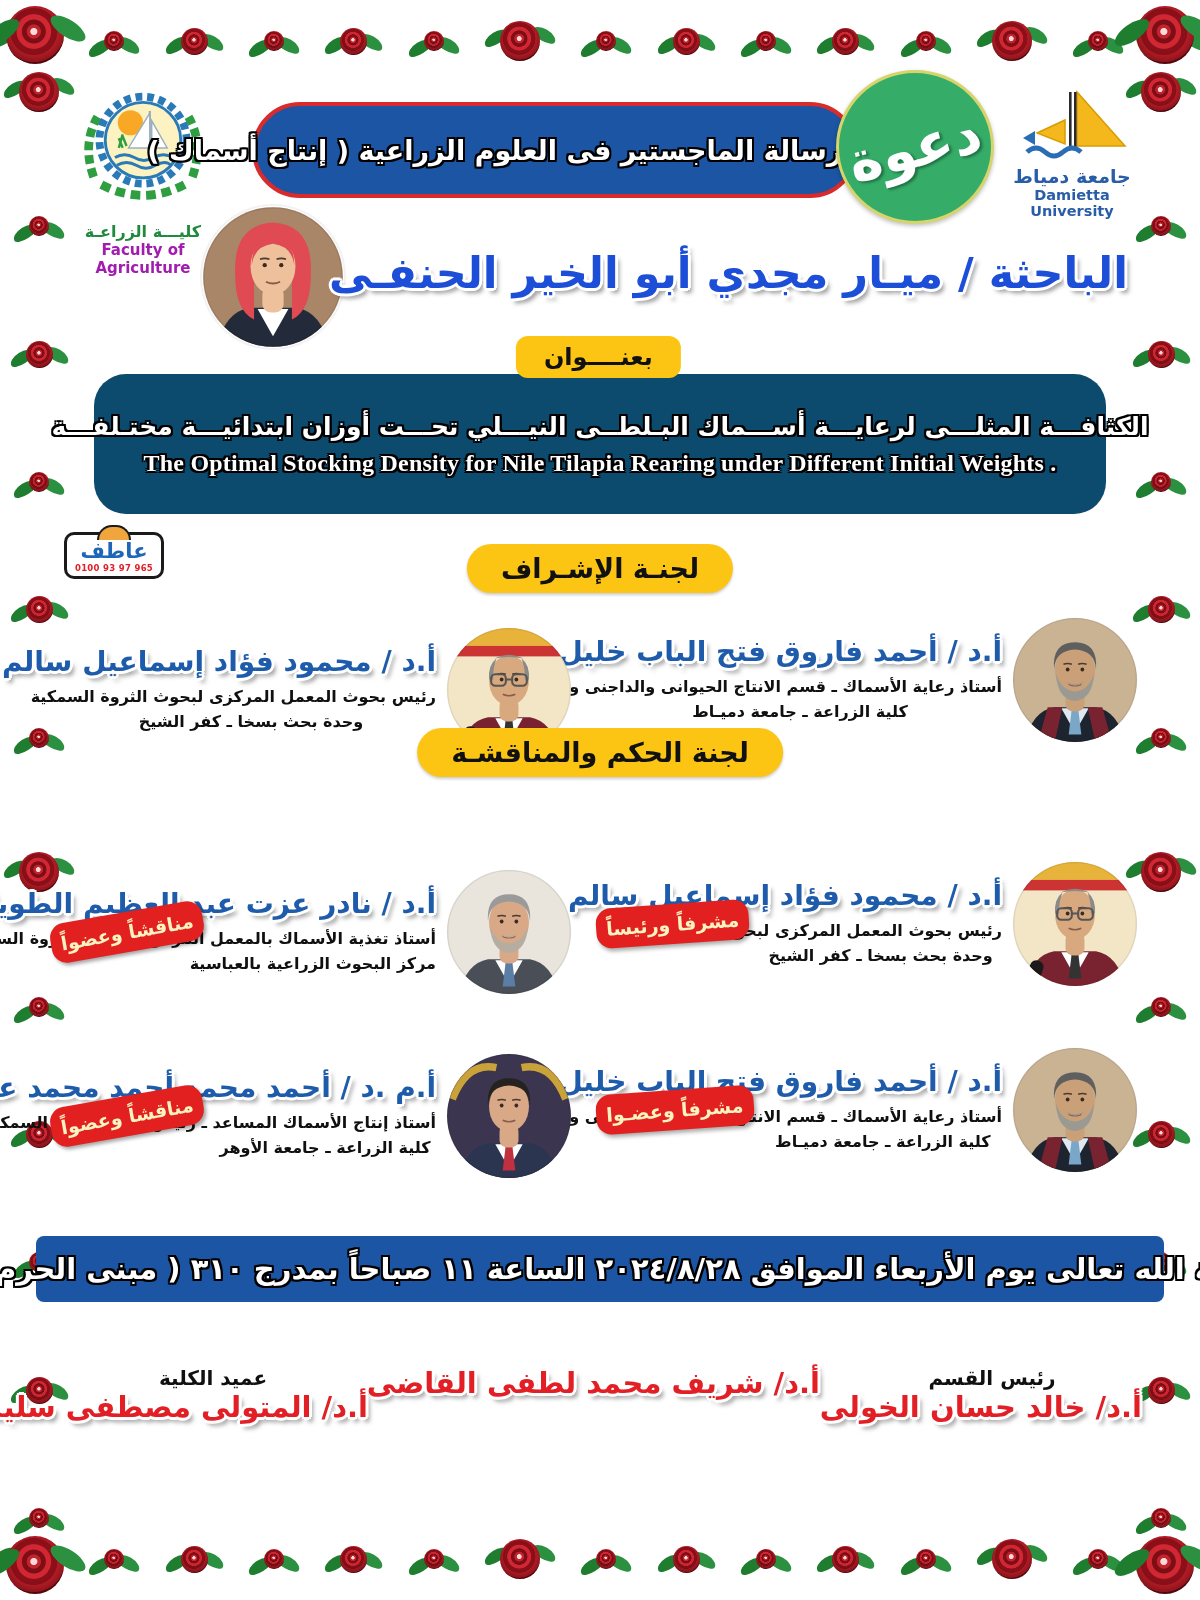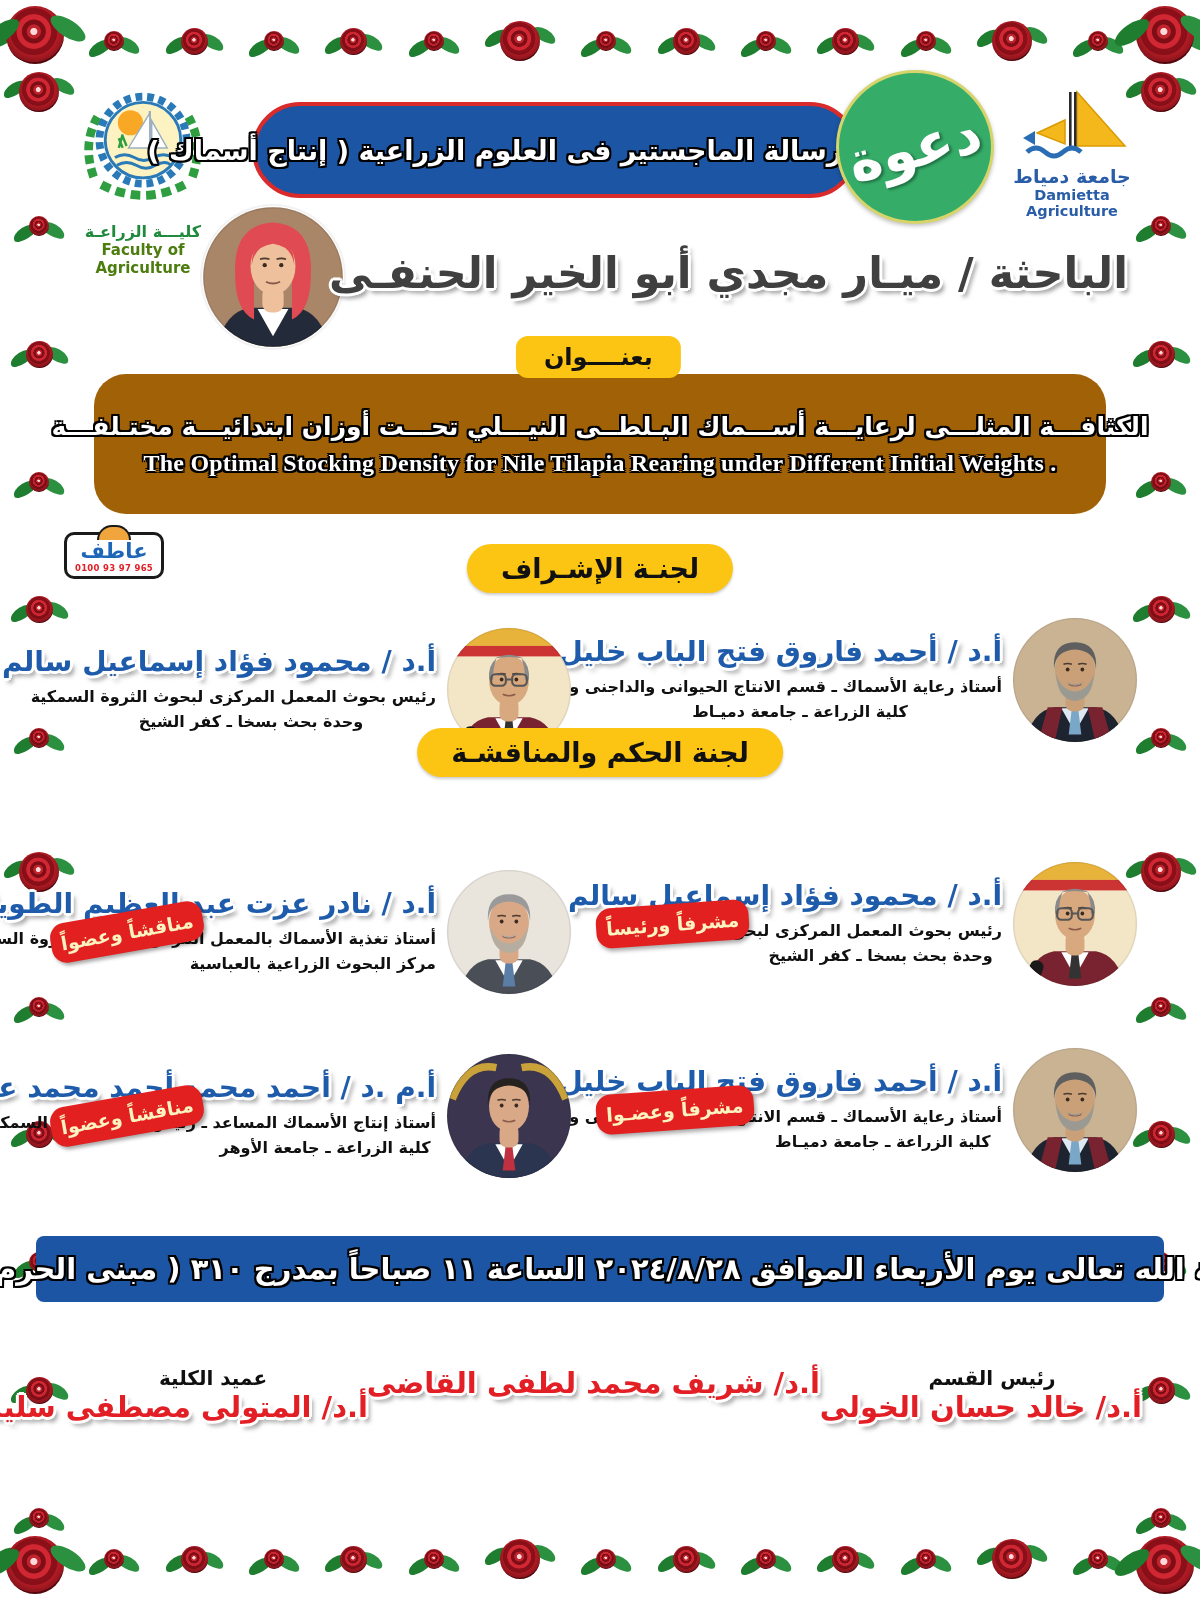--- a/index.html
+++ b/index.html
@@ -34,40 +34,40 @@
   .abs{position:absolute;}
   .rtl{direction:rtl;}
 
   
   .ob{color:#fff;text-shadow:-2px -2px 0 #000,2px -2px 0 #000,-2px 2px 0 #000,2px 2px 0 #000,-2px 0 0 #000,2px 0 0 #000,0 -2px 0 #000,0 2px 0 #000;}
   .ow{text-shadow:-2px -2px 0 #fff,2px -2px 0 #fff,-2px 2px 0 #fff,2px 2px 0 #fff,-3px 0 0 #fff,3px 0 0 #fff,0 -3px 0 #fff,0 3px 0 #fff,4px 5px 4px rgba(80,80,80,.55);}
 
   
   #faculty-logo{left:62px;top:84px;width:162px;text-align:center;}
   #faculty-logo .f-ar{color:#1f8a3d;font-weight:bold;font-size:16px;margin-top:12px;}
-  #faculty-logo .f-en{color:#4d7c0f;font-weight:bold;font-size:15px;}
+  #faculty-logo .f-en{color:#a21caf;font-weight:bold;font-size:15px;}
   #main-banner{left:252px;top:102px;width:606px;height:96px;background:#1b55a3;border:4px solid #d92b2b;border-radius:48px;
     display:flex;align-items:center;justify-content:center;padding:0 26px;box-sizing:border-box;}
   #main-banner .t{font-size:27px;font-weight:bold;white-space:nowrap;}
   #invite-oval{left:836px;top:70px;width:152px;height:148px;background:#35ad68;border:3px solid #d6d46a;border-radius:50%;
     display:flex;align-items:center;justify-content:center;box-shadow:0 2px 4px rgba(0,0,0,.25);}
   #invite-oval .t{color:#fff;font-size:56px;font-weight:bold;transform:rotate(-14deg);
     text-shadow:1px 1px 0 #1f7a47,2px 2px 3px rgba(0,0,0,.4);}
   #univ-logo{left:1000px;top:86px;width:144px;text-align:center;}
   #univ-logo .u-ar{color:#2a5da8;font-weight:bold;font-size:19px;line-height:1.1;}
   #univ-logo .u-en{color:#2a5da8;font-weight:bold;font-size:14.5px;}
 
   
   #researcher-photo{left:202px;top:206px;width:142px;height:142px;border-radius:50%;overflow:hidden;box-shadow:0 0 0 2px rgba(0,0,0,.05);}
-  #researcher-name{left:350px;top:248px;right:72px;text-align:center;font-size:43px;font-weight:bold;color:#404040;white-space:nowrap;}
+  #researcher-name{left:350px;top:248px;right:72px;text-align:center;font-size:43px;font-weight:bold;color:#1d4ed8;white-space:nowrap;}
 
   
   #titled-pill{left:50%;top:336px;transform:translateX(-51%);background:#fdc513;border-radius:12px;padding:7px 28px;z-index:3;}
   #titled-pill .t{font-size:24px;font-weight:bold;color:#111;}
-  #title-box{left:94px;top:374px;width:1012px;height:140px;background:#a16207;border-radius:32px;
+  #title-box{left:94px;top:374px;width:1012px;height:140px;background:#0c4a6e;border-radius:32px;
     display:flex;flex-direction:column;align-items:center;justify-content:center;gap:9px;}
   #title-ar{font-size:25px;font-weight:bold;white-space:nowrap;}
   #title-en{font-family:Liberation Serif, serif;font-size:24px;font-weight:bold;letter-spacing:.2px;white-space:nowrap;}
 
   
   #stamp{left:64px;top:532px;width:100px;background:#fff;border:3px solid #1a1a1a;border-radius:10px;text-align:center;padding:1px 2px 3px;box-sizing:border-box;}
   #stamp .arch{width:30px;height:13px;margin:-11px auto 0;background:#f0a63c;border:2px solid #1a1a1a;border-radius:15px 15px 0 0;border-bottom:none;}
   #stamp .nm{color:#1e66b8;font-weight:bold;font-size:21px;line-height:1.1;}
   #stamp .ph{color:#e02127;font-weight:bold;font-size:8.5px;letter-spacing:.3px;}
 
@@ -209,21 +209,21 @@
     <div class="abs" id="univ-logo">
       <svg width="118" height="76" viewBox="0 0 118 76">
         <path d="M64 6 L64 60 L112 60 Z" fill="#f5b81c" stroke="#d99b00" stroke-width="1.5"></path>
         <rect x="56" y="6" width="2.6" height="56" fill="#2b2b2b"></rect>
         <rect x="61" y="6" width="2.6" height="56" fill="#2b2b2b"></rect>
         <path d="M52 34 L52 58 L24 47 Z" fill="#f5b81c" stroke="#d99b00" stroke-width="1.5"></path>
         <path d="M10 52 L22 45 L22 59 Z" fill="#2a6db5"></path>
         <path d="M14 66 Q23 58 32 66 T50 66 T68 66" stroke="#2a6db5" stroke-width="5" fill="none"></path>
       </svg>
       <div class="u-ar rtl">جامعة دمياط</div>
-      <div class="u-en">Damietta Agriculture</div>
+      <div class="u-en">Damietta University</div>
     </div>
 
     <div class="abs" id="researcher-photo"><svg viewBox="0 0 120 120" width="100%" height="100%">
           <defs>
             <clipPath id="av0">
               <circle cx="60" cy="60" r="59"></circle>
             </clipPath>
           </defs>
           <g clip-path="url(#av0)">
             <rect width="120" height="120" fill="#a98668"></rect>

